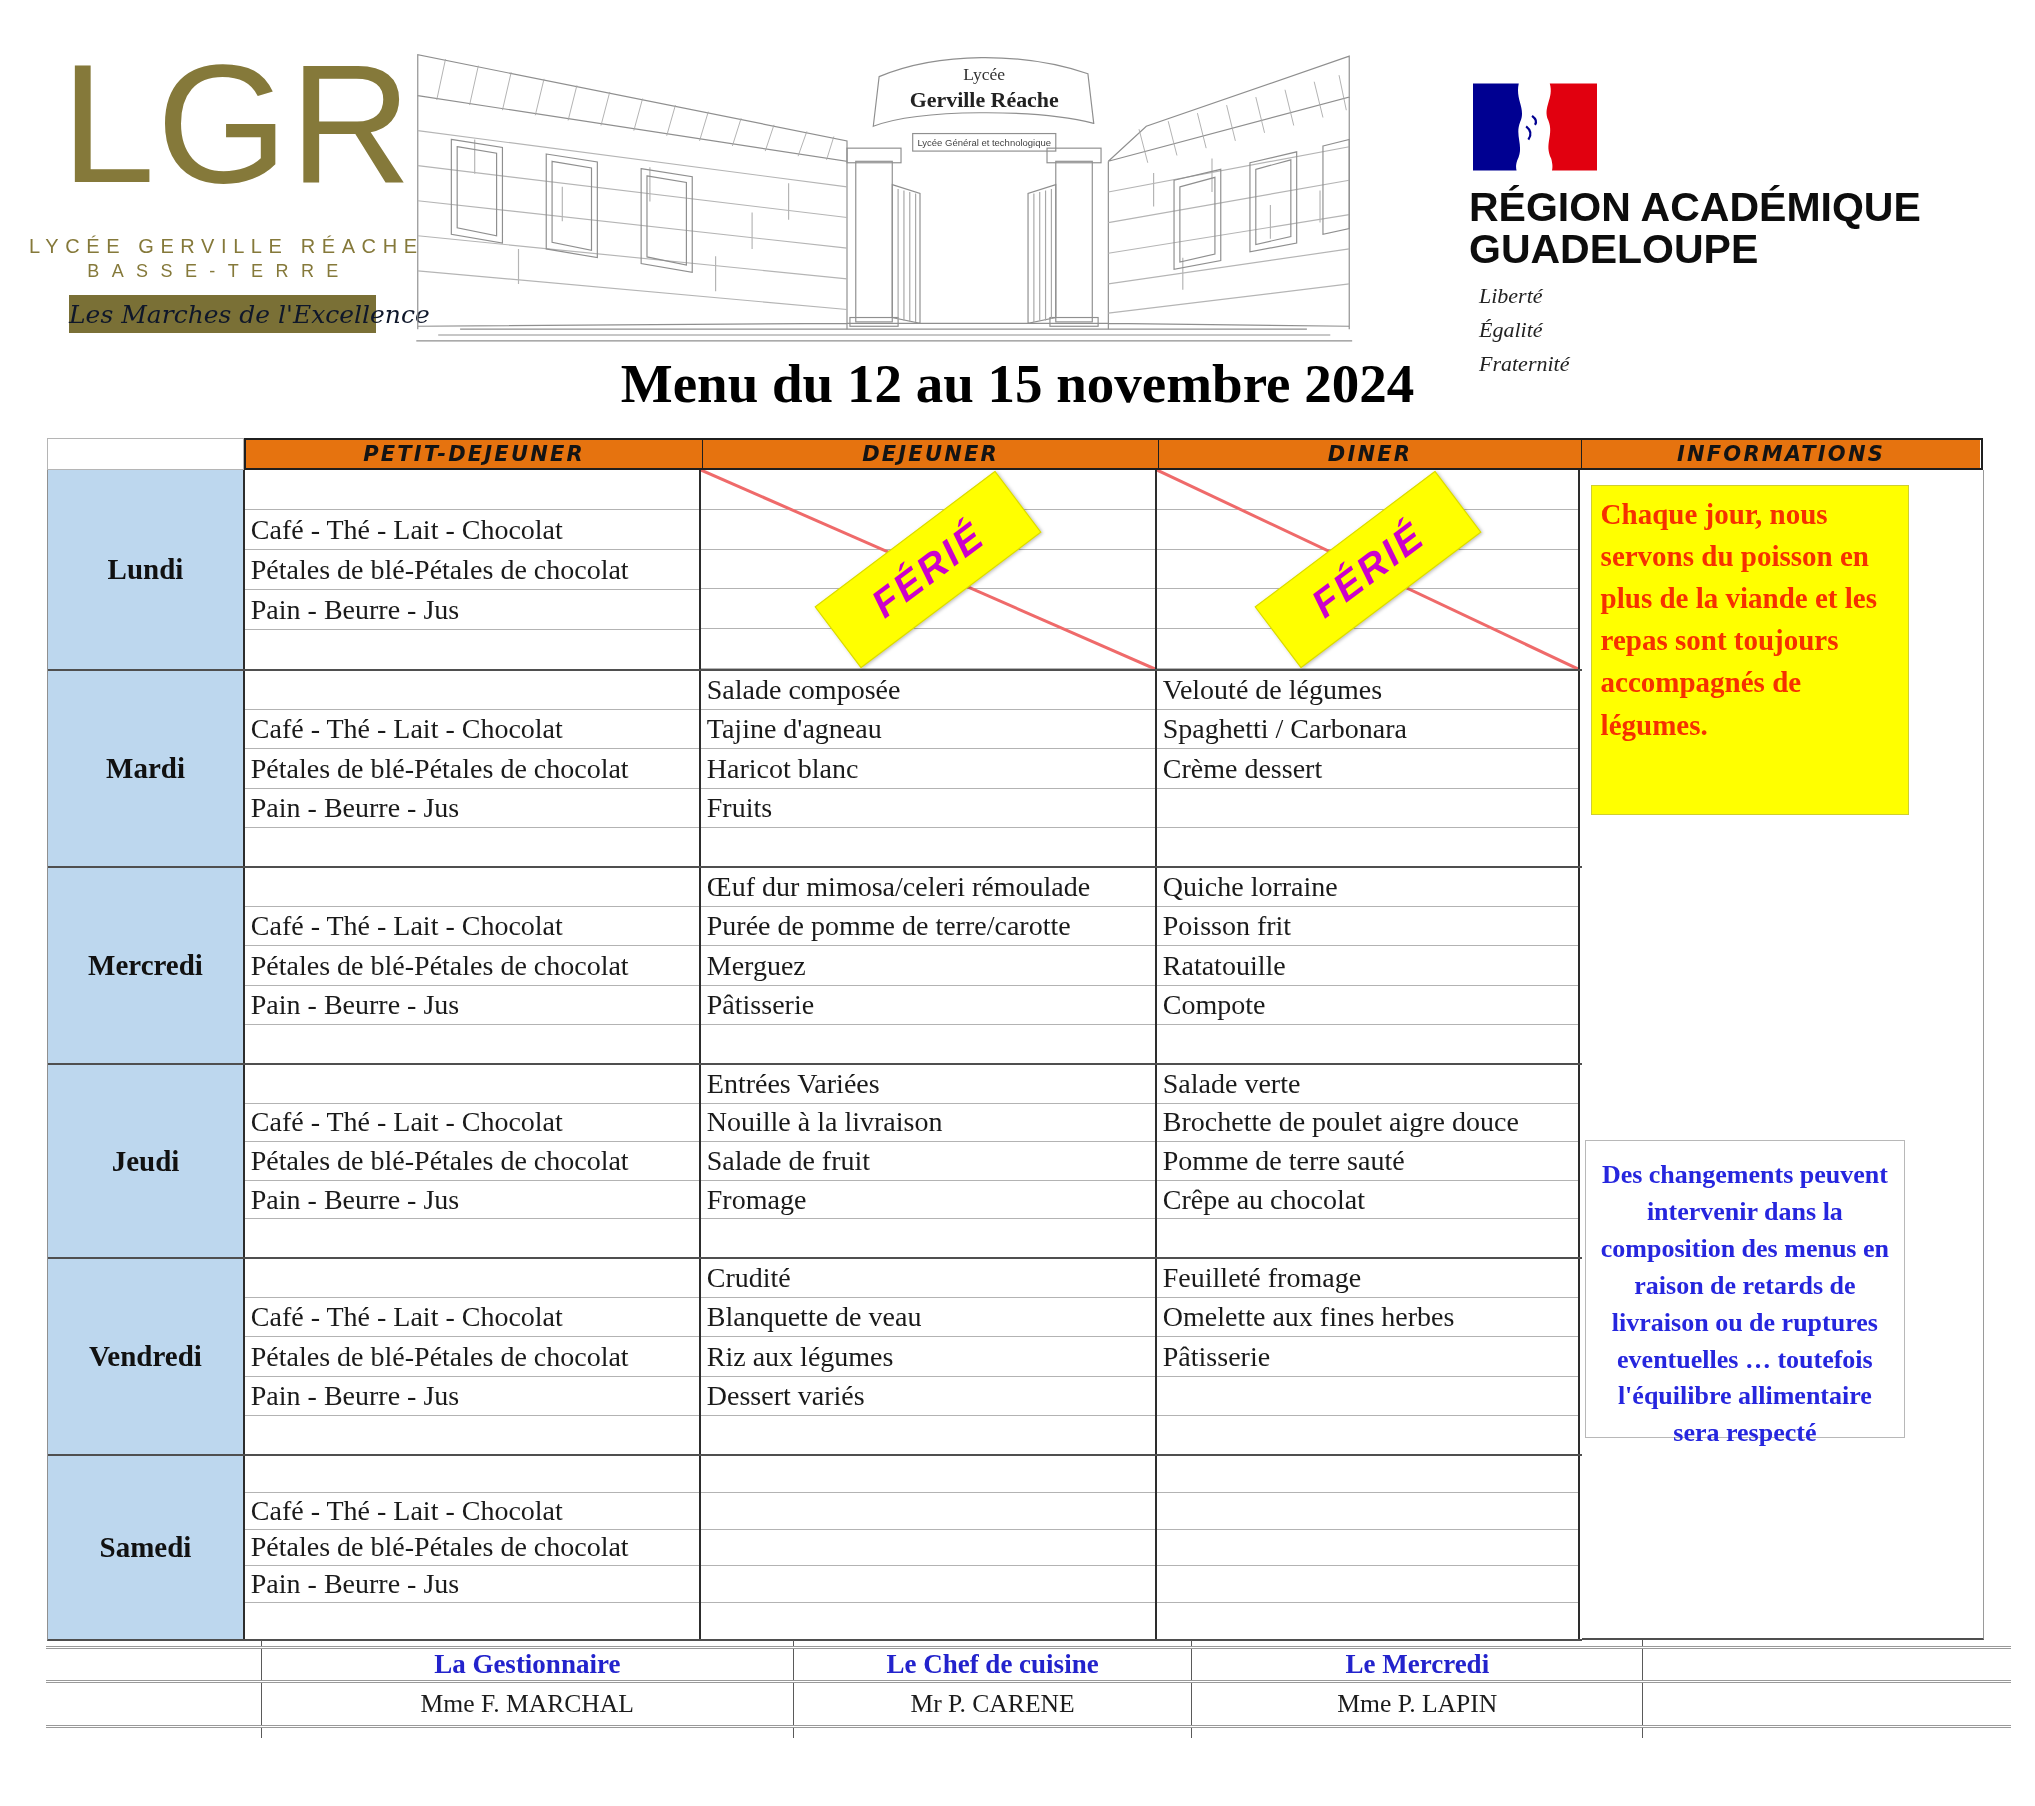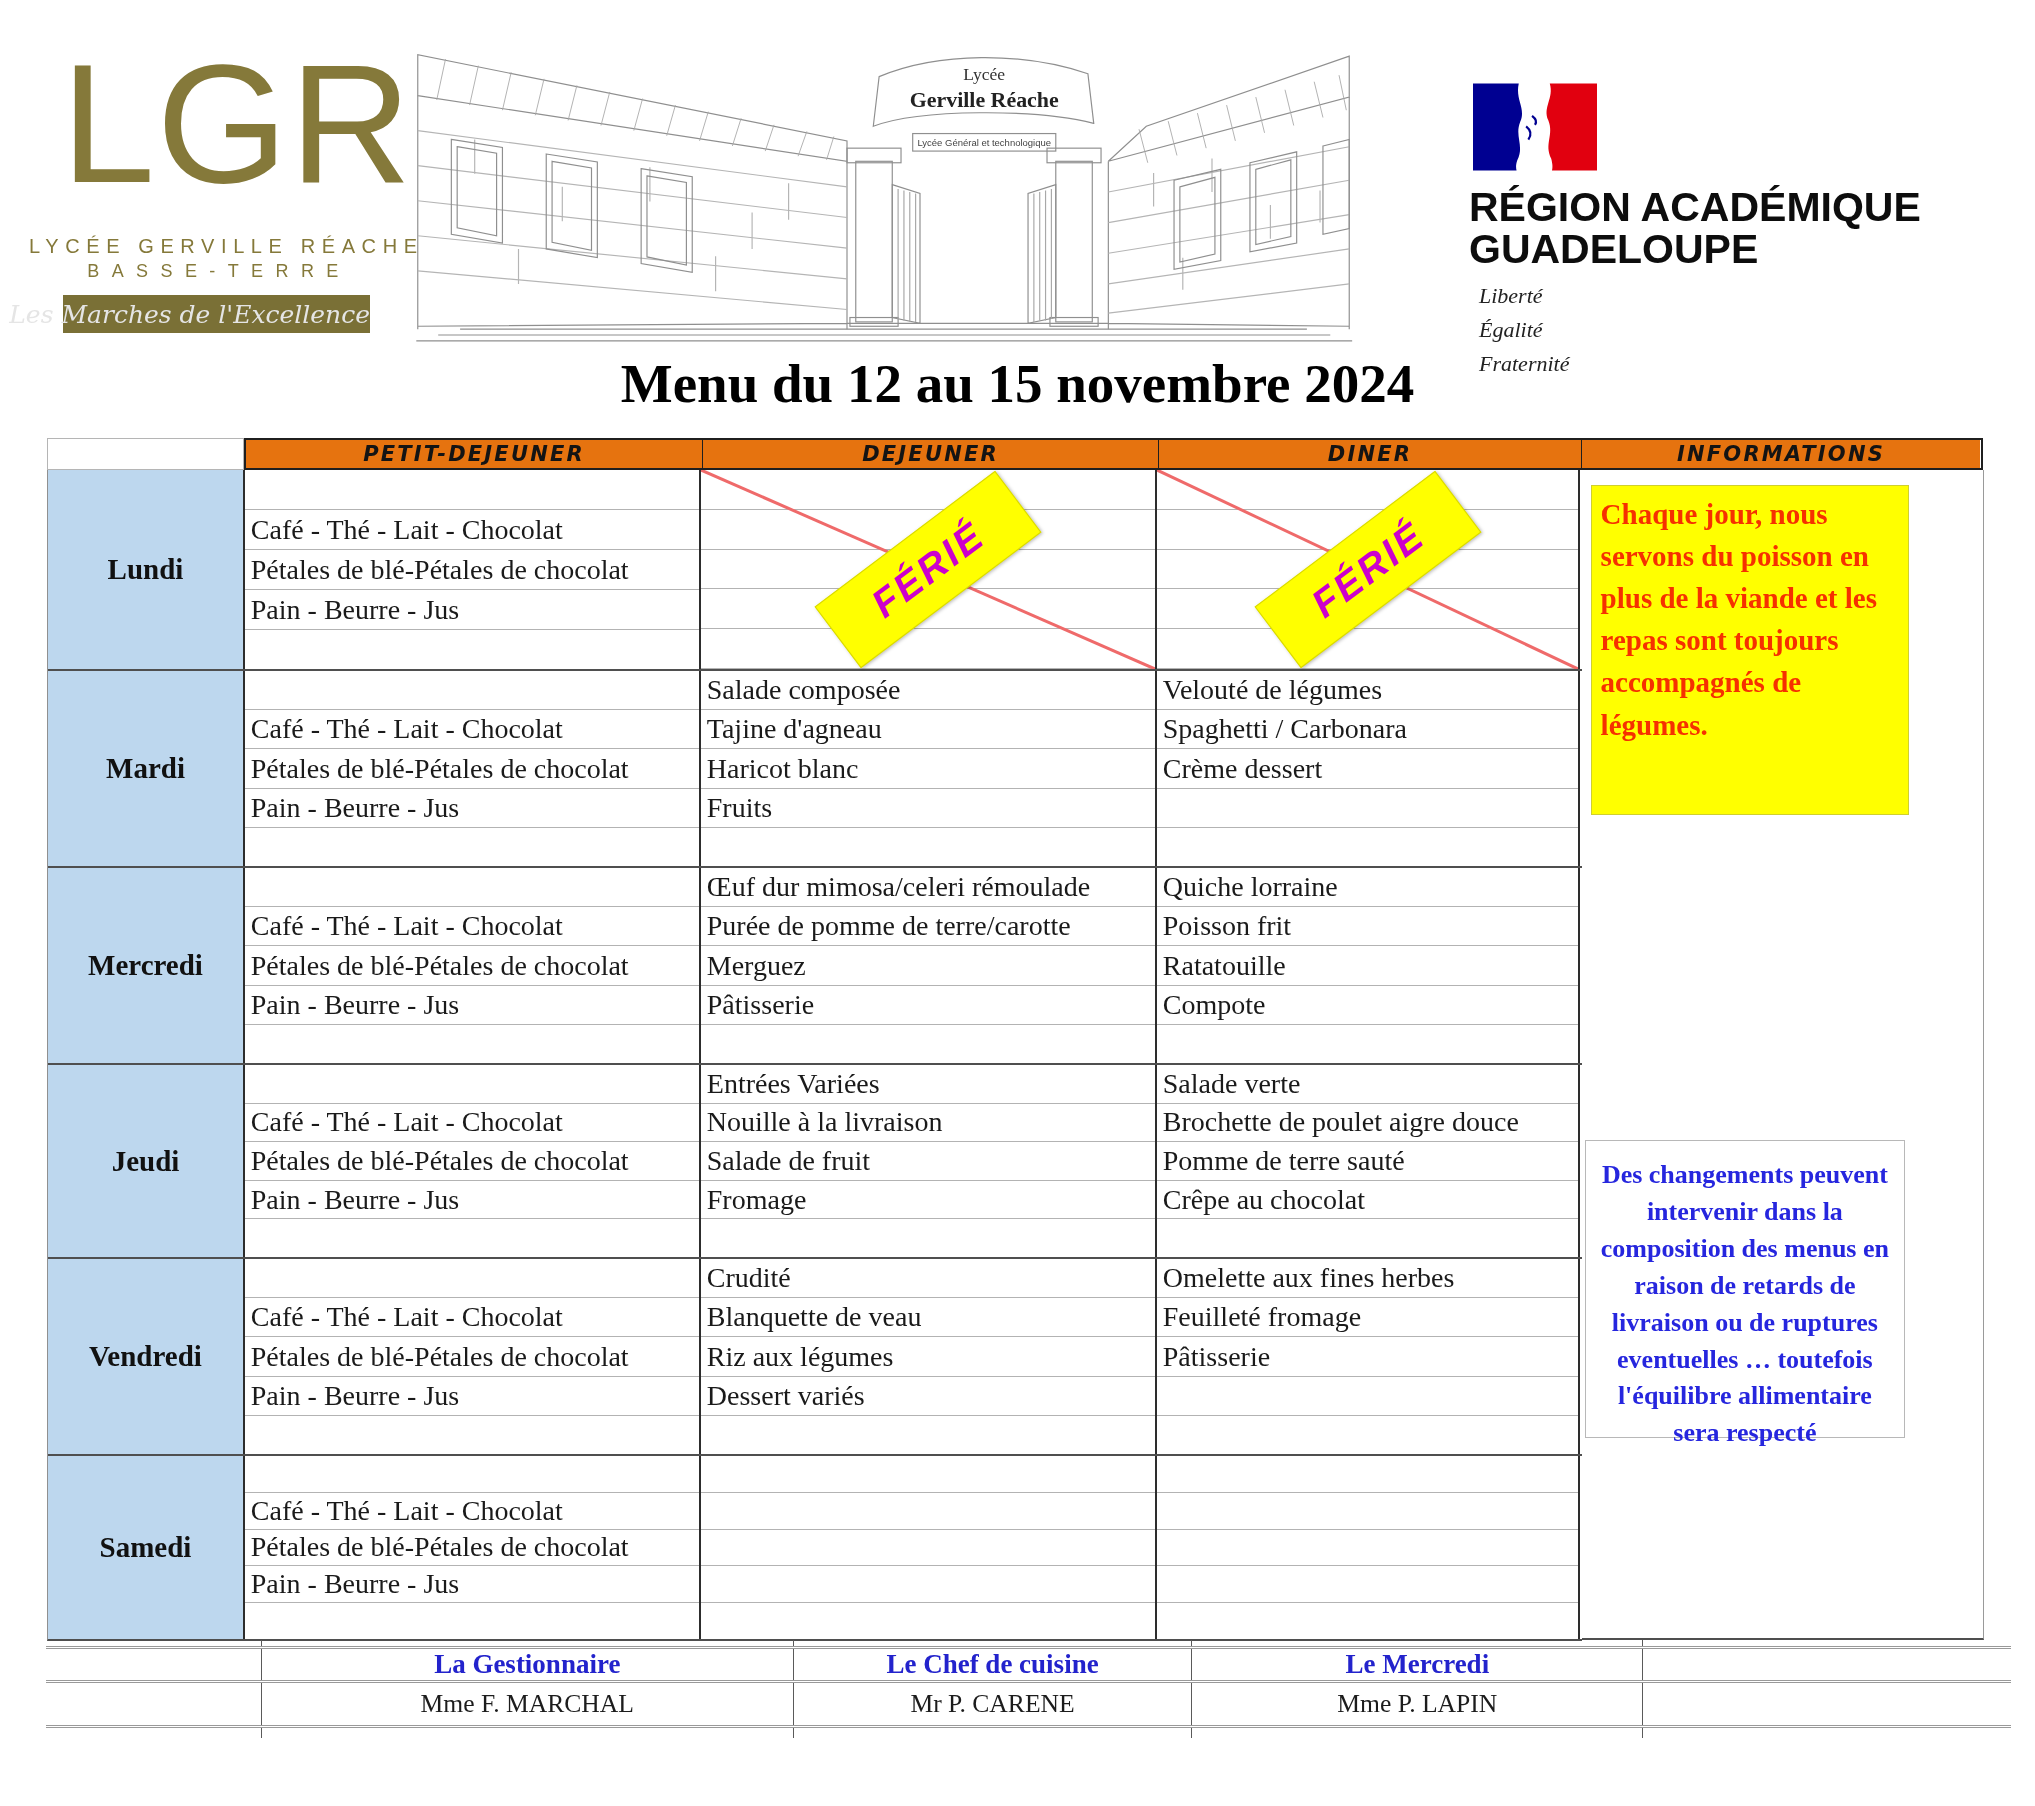--- a/index.html
+++ b/index.html
@@ -4,21 +4,21 @@
 <style>
   *{box-sizing:border-box;margin:0;padding:0}
   html,body{width:2035px;height:1807px}
   body{position:relative;background:#fff;font-family:"Liberation Serif","DejaVu Serif",serif;color:#1a1a1a;overflow:hidden}
   .abs{position:absolute}
 
   
   #lgr-letters{left:61px;top:35px;font-family:"Liberation Sans",sans-serif;font-weight:300;font-size:169px;line-height:1.05;color:#85793A;letter-spacing:1.5px}
   #school-name{left:29px;top:235px;width:380px;text-align:center;font-family:"Liberation Sans",sans-serif;font-size:20px;letter-spacing:6.6px;color:#85793A;white-space:nowrap}
   #school-city{left:29px;top:261px;width:380px;text-align:center;font-family:"Liberation Sans",sans-serif;font-size:18px;letter-spacing:12.4px;color:#85793A;white-space:nowrap}
-  #motto-banner{left:63px;top:295px;width:307px;height:38px;background:#7A7036;color:#e5e5e5;display:flex;align-items:center;justify-content:flex-end;font-family:"DejaVu Serif",serif;font-style:italic;font-size:25px;white-space:nowrap}
+  #motto-banner{left:69px;top:295px;width:307px;height:38px;background:#7A7036;color:#0f172a;display:flex;align-items:center;justify-content:flex-start;font-family:"DejaVu Serif",serif;font-style:italic;font-size:25px;white-space:nowrap}
 
   
   #building{left:409px;top:37px;width:949px;height:307px}
 
   
   #flag{left:1473px;top:83px;width:124px;height:88px}
   #region-l1{left:1469px;top:184px;font-family:"Liberation Sans",sans-serif;font-weight:bold;font-size:41px;color:#0d0d0d;white-space:nowrap}
   #region-l2{left:1469px;top:226px;font-family:"Liberation Sans",sans-serif;font-weight:bold;font-size:41px;color:#0d0d0d;white-space:nowrap}
   #devise{left:1479px;top:279px;font-style:italic;font-size:22px;line-height:34px;color:#222}
 
@@ -277,22 +277,22 @@
         <div class="slot"></div>
       </div>
       <div class="mcell">
         <div class="slot">Crudité</div>
         <div class="slot">Blanquette de veau</div>
         <div class="slot">Riz aux légumes</div>
         <div class="slot">Dessert variés</div>
         <div class="slot"></div>
       </div>
       <div class="mcell w3">
+        <div class="slot">Feuilleté fromage</div>
         <div class="slot">Omelette aux fines herbes</div>
-        <div class="slot">Feuilleté fromage</div>
         <div class="slot">Pâtisserie</div>
         <div class="slot"></div>
         <div class="slot"></div>
       </div>
     </div>
 
     <div class="drow" style="height:185px">
       <div class="dcell">Samedi</div>
       <div class="mcell">
         <div class="slot"></div>

